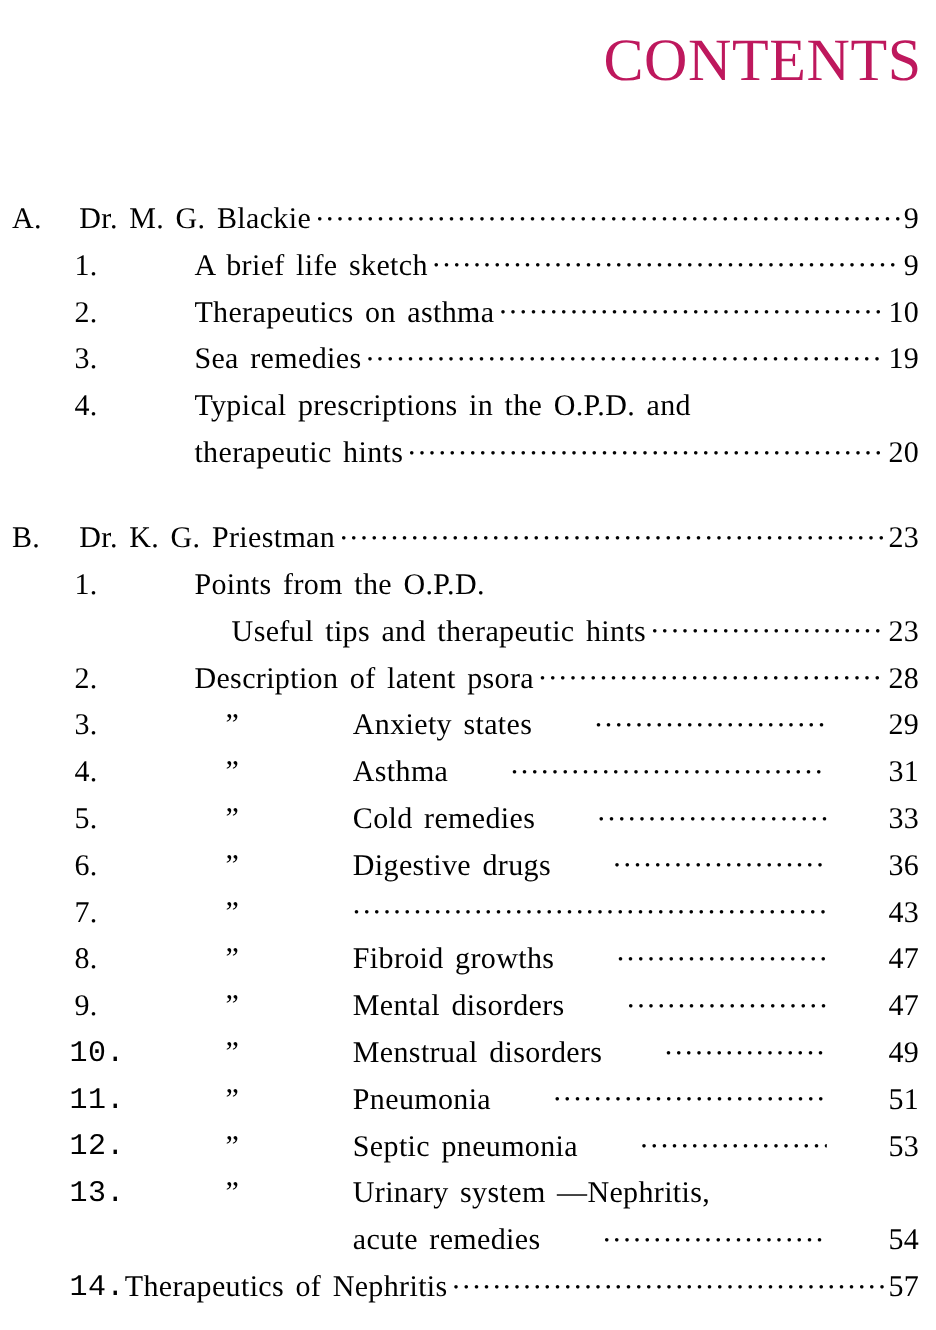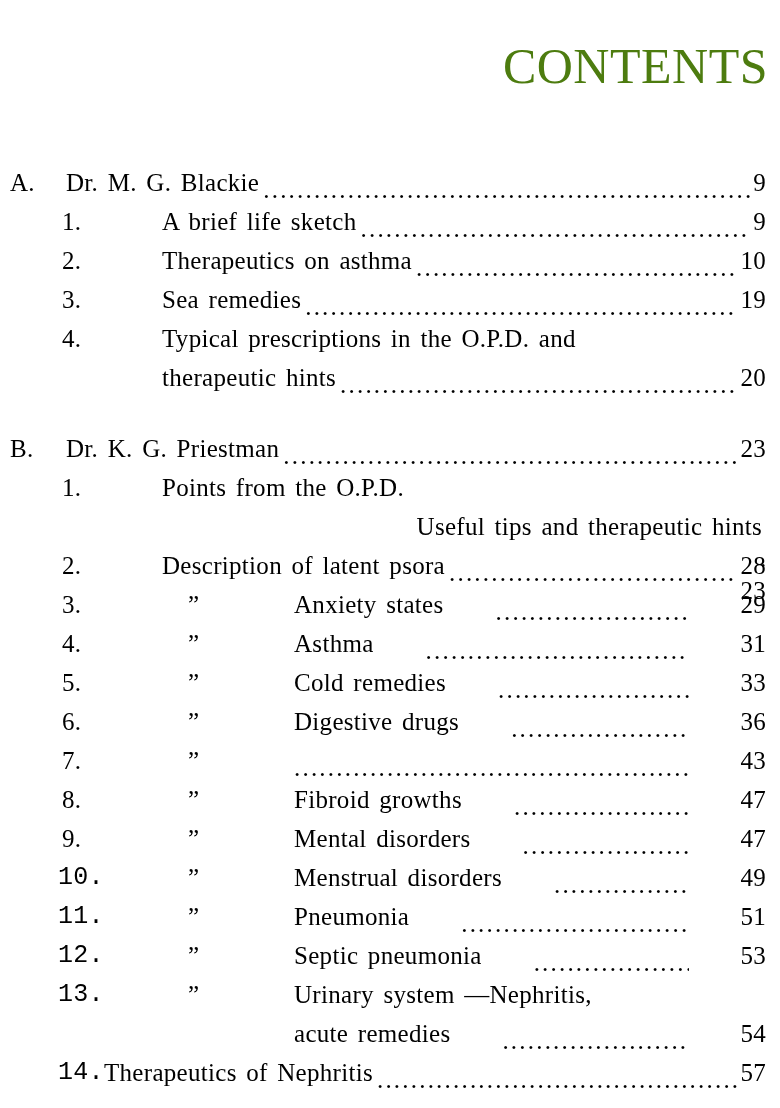--- a/index.html
+++ b/index.html
@@ -20,28 +20,28 @@
   .page {
     position: relative;
     width: 780px;
     height: 1108px;
     box-sizing: border-box;
   }
 
   
   .toc-title {
     position: absolute;
-    top: 40px;
+    top: 24px;
     right: 12px;
     font-family: "Liberation Serif", "DejaVu Serif", serif;
     font-size: 50px;
     line-height: 1.05;
     letter-spacing: 0.5px;
     font-weight: 400;
-    color: #4d7c0f;
+    color: #be185d;
     white-space: nowrap;
   }
 
   
   .toc-body {
     position: absolute;
     top: 163px;
     left: 0;
     width: 780px;
   }
@@ -88,26 +88,26 @@
     top: 0;
     font-size: 25px;
   }
 
   
   .entry {
     position: absolute;
     top: 0;
     right: 14px;
     display: flex;
-    align-items: flex-end;
+    align-items: flex-start;
     width: auto;
   }
   .entry.from-section  { left: 66px;  }
   .entry.from-item     { left: 118px; margin-left: 44px; }
-  .entry.from-sub      { left: 166px; flex-direction: column; }
+  .entry.from-sub      { left: 193px; }
   .entry.from-ditto    { left: 294px; gap: 48px; }
   .entry.from-item14   { left: 104px; }
 
   .entry-text {
     flex: 0 0 auto;
     padding-right: 4px;
   }
 
   .leader {
     flex: 1 1 auto;

